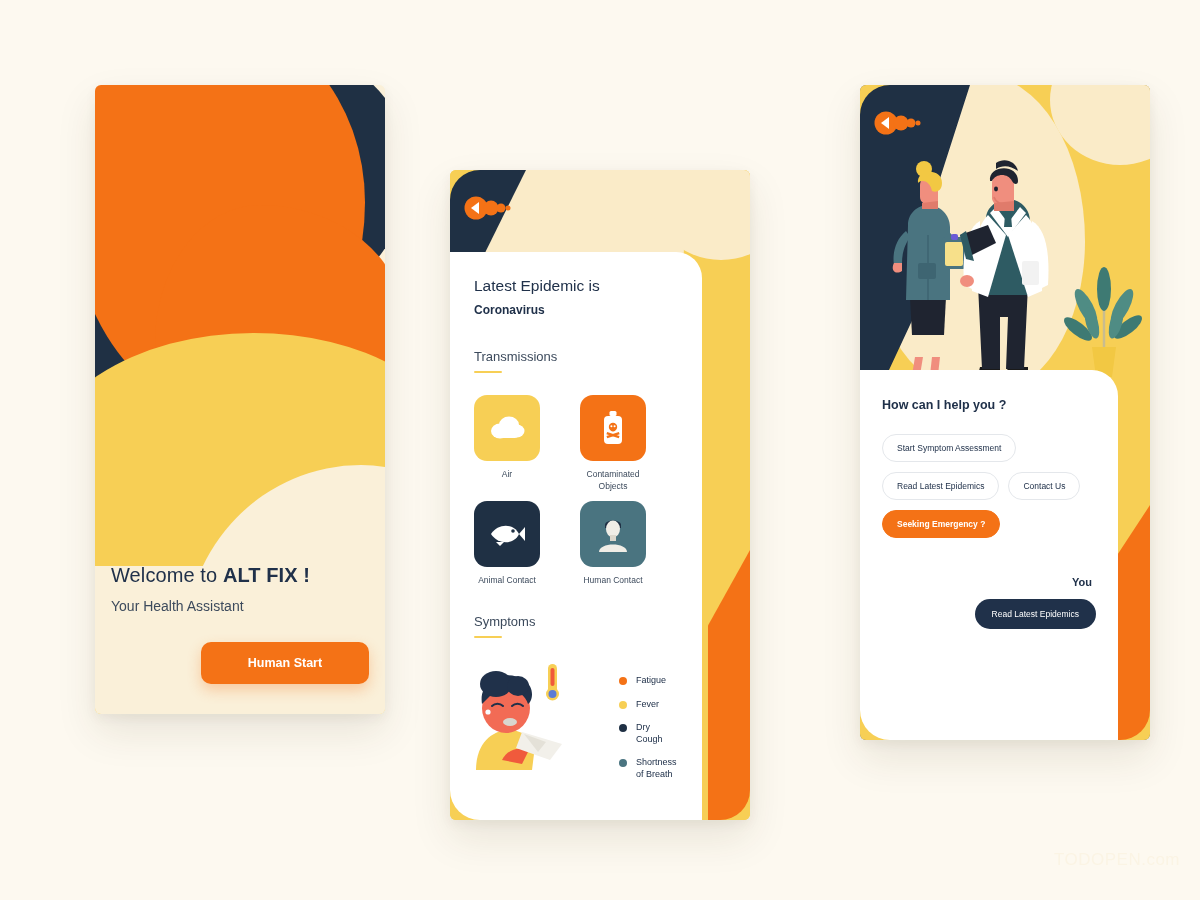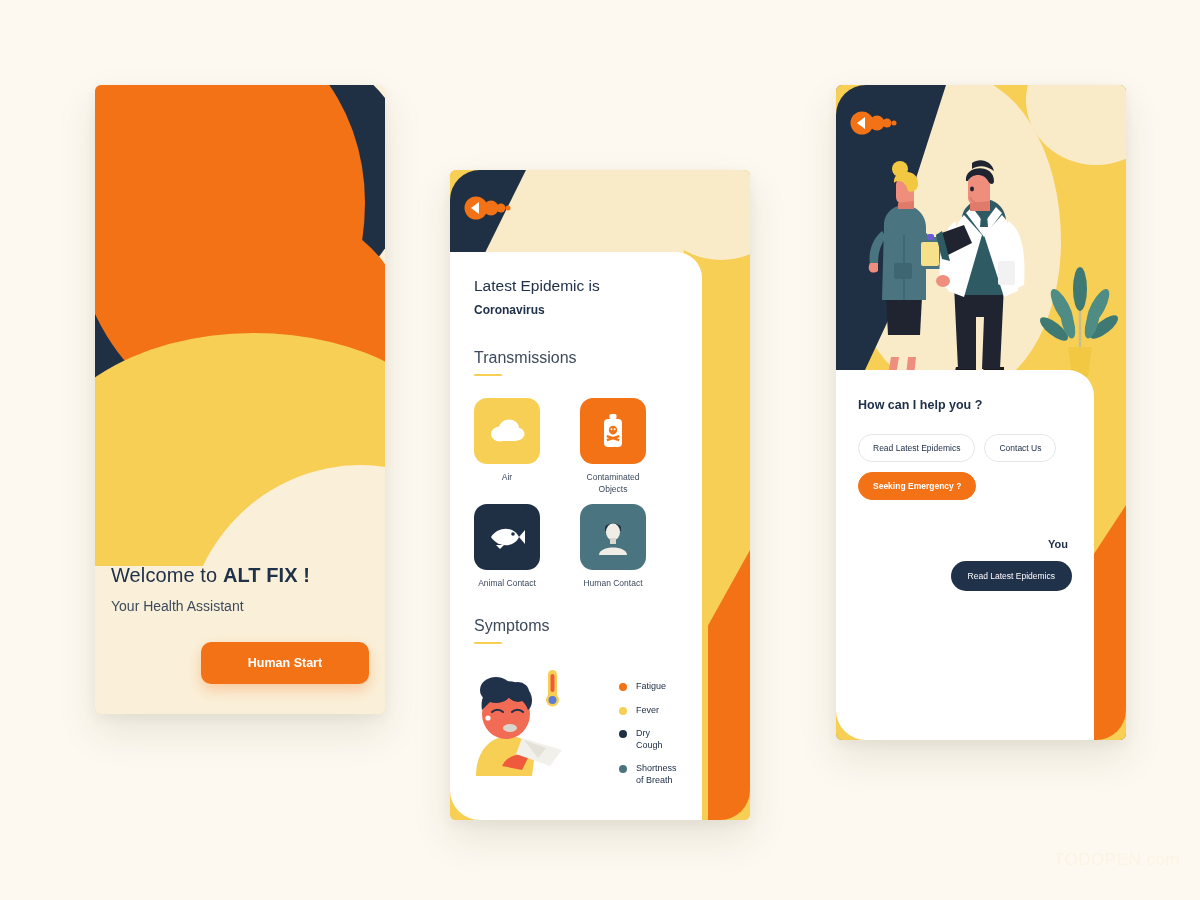--- a/index.html
+++ b/index.html
@@ -101,21 +101,21 @@
   .p2-card {
     position: absolute; left: 0; top: 82px; width: 252px; height: 568px;
     background: #fff; border-top-right-radius: 26px;
     border-bottom-left-radius: 30px;
     overflow: hidden;
   }
   .p2-inner { padding: 22px 24px 0 24px; }
   .p2-h1 { font-size: 15.5px; color: #20314A; line-height: 1.5; }
   .p2-h1 b { font-weight: bold; font-size: 12px; }
   .p2-section { margin-top: 28px; }
-  .p2-section-label { font-size: 16px; color: #3C4A5C; margin-top: 22px; }
+  .p2-section-label { font-size: 13px; color: #3C4A5C; margin-top: 22px; }
   .p2-underline { width: 28px; height: 2.5px; background: #F7CF55; margin-top: 7px; border-radius: 2px; }
 
   .t-grid {
     display: grid; grid-template-columns: repeat(2, 66px);
     column-gap: 40px; row-gap: 8px; margin-top: 22px;
   }
   .t-item { width: 66px; }
   .t-tile {
     width: 66px; height: 66px; border-radius: 13px;
     display: flex; align-items: center; justify-content: center;
@@ -130,21 +130,21 @@
   .t-human { background: #4A7480; }
 
   .sym-wrap { margin-top: 22px; display: flex; align-items: flex-start; }
   .sym-art { width: 120px; height: 110px; position: relative; flex: none; margin-left: -8px; }
   .sym-legend { margin-left: 10px; padding-top: 14px; }
   .legend-row { display: flex; align-items: flex-start; margin-bottom: 11px; padding-left: 23px; }
   .legend-dot { width: 8px; height: 8px; border-radius: 50%; margin-top: 3px; flex: none; }
   .legend-text { margin-left: 9px; font-size: 9px; color: #20314A; line-height: 1.35; max-width: 62px; }
 
   
-  #phone3 { left: 836px; top: 85px; width: 290px; height: 655px; background: #737373; }
+  #phone3 { left: 860px; top: 85px; width: 290px; height: 655px; background: #737373; }
   .p3-yellow { position: absolute; inset: 0; background: #F7CF55; }
   .p3-cream-blob {
     position: absolute; left: 10px; top: -10px; width: 215px; height: 320px;
     background: #FAEBC8; border-radius: 50% 50% 48% 52% / 46% 54% 50% 50%;
   }
   .p3-cream-tr {
     position: absolute; right: -40px; top: -50px; width: 140px; height: 130px;
     background: #FAEBC8; border-radius: 50%;
   }
   .p3-navy {
@@ -431,20 +431,23 @@
       </svg>
     </div>
 
     <div class="p3-orange-edge"></div>
 
     <div class="p3-card">
       <div class="p3-q">How can I help you ?</div>
 
       <div class="chip-rows">
         <div class="chip-row">
+          <button class="chip">Start Symptom Assessment</button>
+        </div>
+        <div class="chip-row">
           <button class="chip">Read Latest Epidemics</button>
           <button class="chip">Contact Us</button>
         </div>
         <div class="chip-row">
           <button class="chip chip-orange">Seeking Emergency ?</button>
         </div>
       </div>
 
       <div class="you-label">You</div>
       <button class="you-bubble">Read Latest Epidemics</button>

